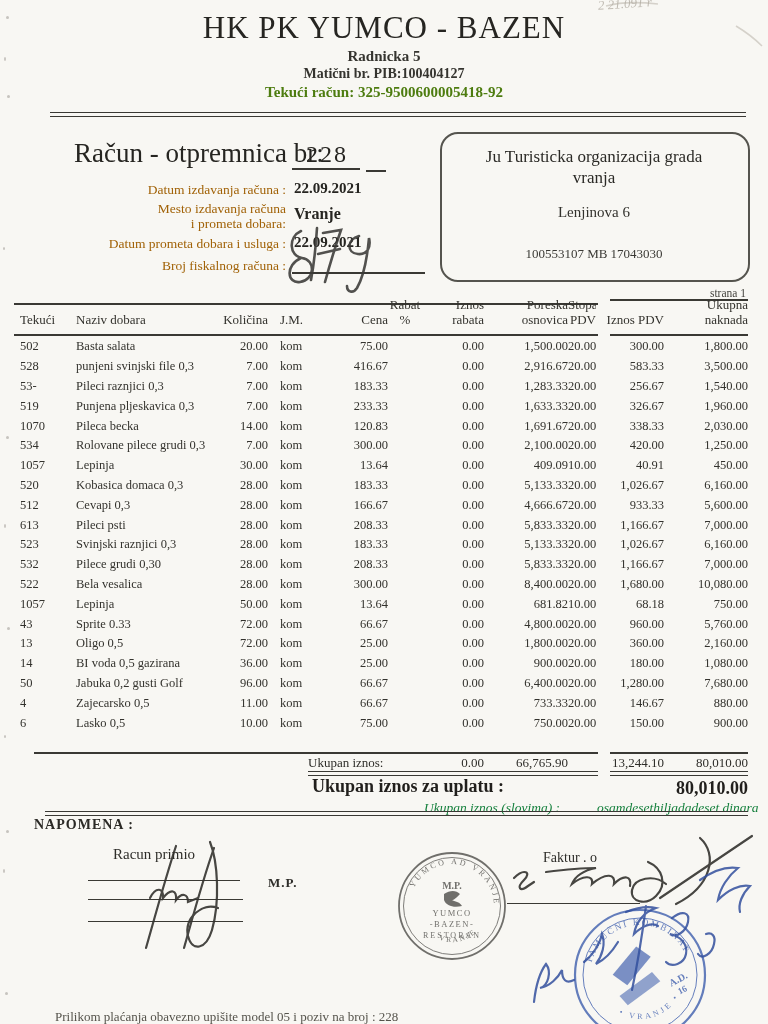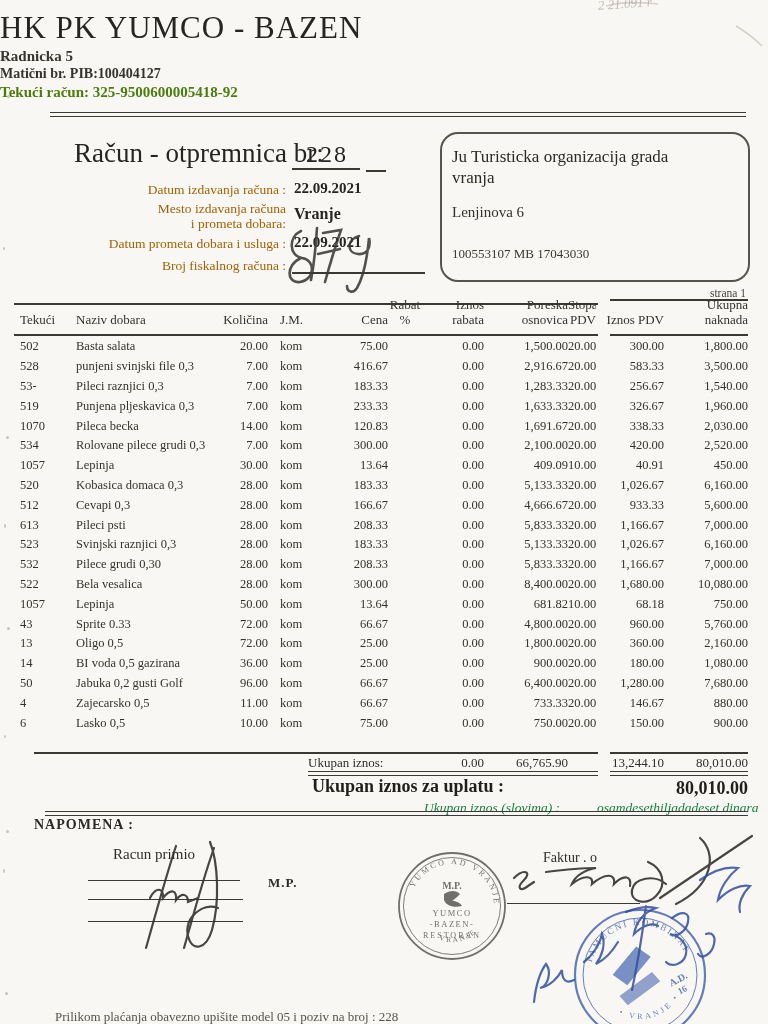--- a/index.html
+++ b/index.html
@@ -3,21 +3,21 @@
 <meta charset="utf-8">
 <style>
   html,body{margin:0;padding:0;}
   body{
     width:768px;height:1024px;overflow:hidden;position:relative;
     background:#f8f7f3;
     font-family:"Liberation Serif","DejaVu Serif",serif;
     color:#2e2d29;
   }
   .abs{position:absolute;}
-  .ctr{text-align:left;}
+  .ctr{text-align:center;}
   .rt{text-align:right;}
   
   .company{left:0;right:0;top:10px;font-size:31px;letter-spacing:1px;color:#262521;}
   .addr1{left:0;right:0;top:48px;font-size:15px;font-weight:bold;color:#35342f;}
   .addr2{left:0;right:0;top:66px;font-size:14px;font-weight:bold;color:#35342f;}
   .addr3{left:0;right:0;top:84px;font-size:15px;font-weight:bold;color:#4d7c0f;}
   .rule{position:absolute;background:#3a3934;}
   .dbl{border-top:1.6px solid #3a3934;border-bottom:1.6px solid #3a3934;background:none;height:3px;}
   
   .inv-title{left:74px;top:138px;font-size:27px;color:#262521;}
@@ -225,21 +225,21 @@
         <td class="c0">534</td>
         <td class="c1">Rolovane pilece grudi 0,3</td>
         <td class="c2">7.00</td>
         <td class="c3">kom</td>
         <td class="c4">300.00</td>
         <td class="c5"></td>
         <td class="c6">0.00</td>
         <td class="c7">2,100.00</td>
         <td class="c8">20.00</td>
         <td class="c9">420.00</td>
-        <td class="c10">2,520.00</td>
+        <td class="c10">1,250.00</td>
       </tr>
       <tr>
         <td class="c0">1057</td>
         <td class="c1">Lepinja</td>
         <td class="c2">30.00</td>
         <td class="c3">kom</td>
         <td class="c4">13.64</td>
         <td class="c5"></td>
         <td class="c6">0.00</td>
         <td class="c7">409.09</td>

